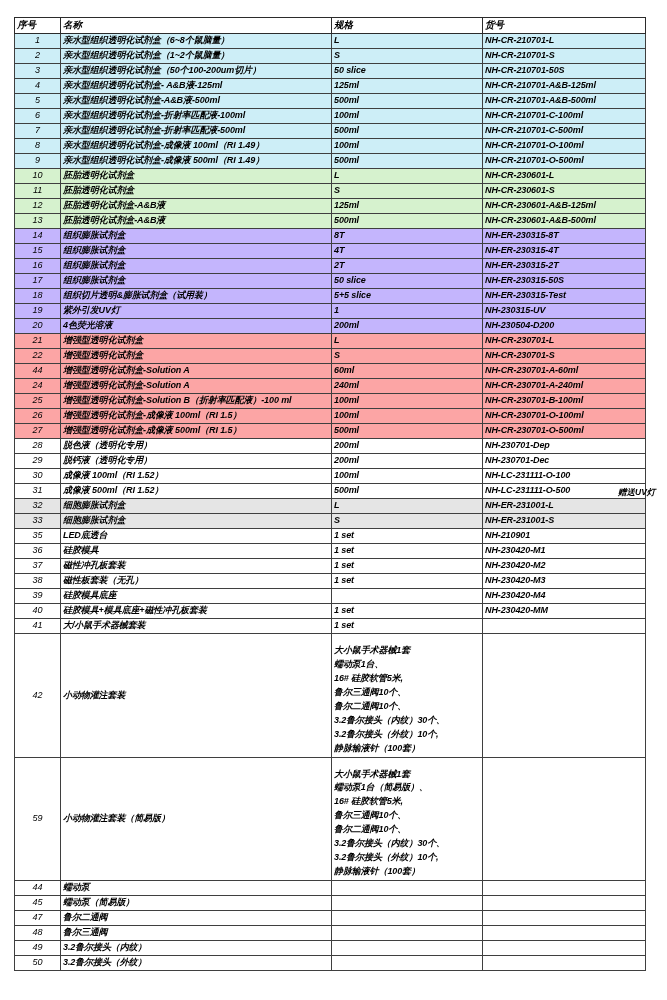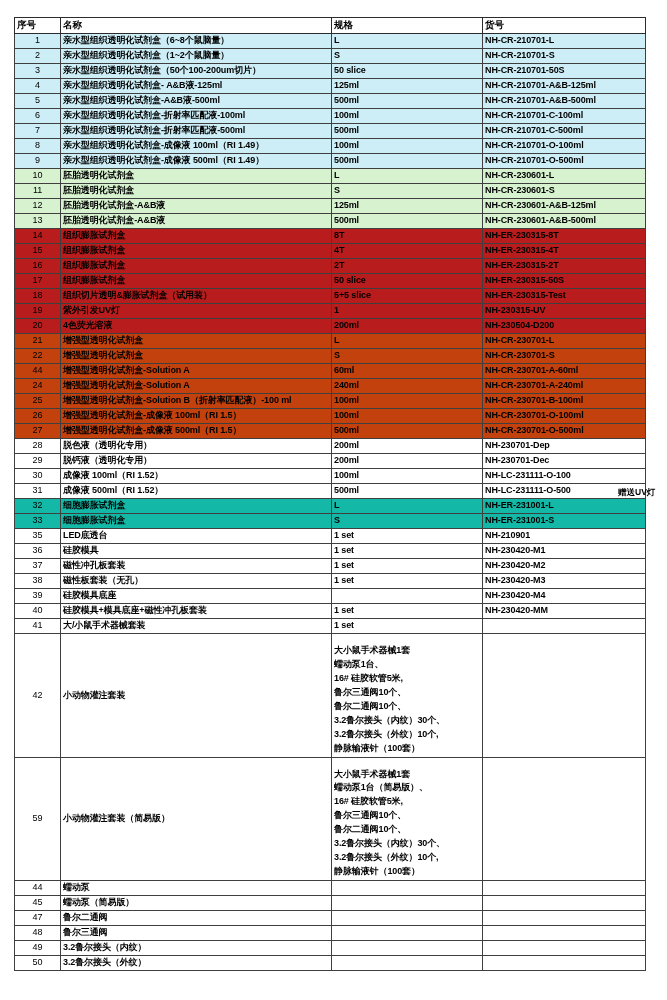--- a/index.html
+++ b/index.html
@@ -14,20 +14,21 @@
     overflow: hidden;
     font-family: "Liberation Sans", "DejaVu Sans", sans-serif;
     color: #000000;
     -webkit-font-smoothing: none;
   }
   #sheet {
     position: relative;
     width: 667px;
     height: 876px;
     background: #ffffff;
+    font-style: italic;
   }
   table.catalog {
     position: absolute;
     left: 14px;
     top: 17px;
     width: 631px;
     border-collapse: collapse;
     table-layout: fixed;
     font-size: 9px;
     line-height: 1.12;
@@ -65,23 +66,23 @@
   table.catalog td.code {
     text-align: left;
   }
   table.catalog td.spec,
   table.catalog td.code {
     font-weight: bold;
   }
   
   tr.band-blue   td { background: #cdeef7; }
   tr.band-green  td { background: #d6f2ce; }
-  tr.band-cream  td { background: #b91c1c; }
-  tr.band-lilac  td { background: #c2410c; }
-  tr.band-orchid td { background: #14b8a6; }
+  tr.band-cream  td { background: #c4b5fd; }
+  tr.band-lilac  td { background: #fca5a5; }
+  tr.band-orchid td { background: #e5e5e5; }
   tr.band-none   td { background: #ffffff; }
 
   
   tr.tall td {
     white-space: normal;
     vertical-align: middle;
   }
   tr.tall td.spec {
     vertical-align: top;
     padding-top: 10px;

